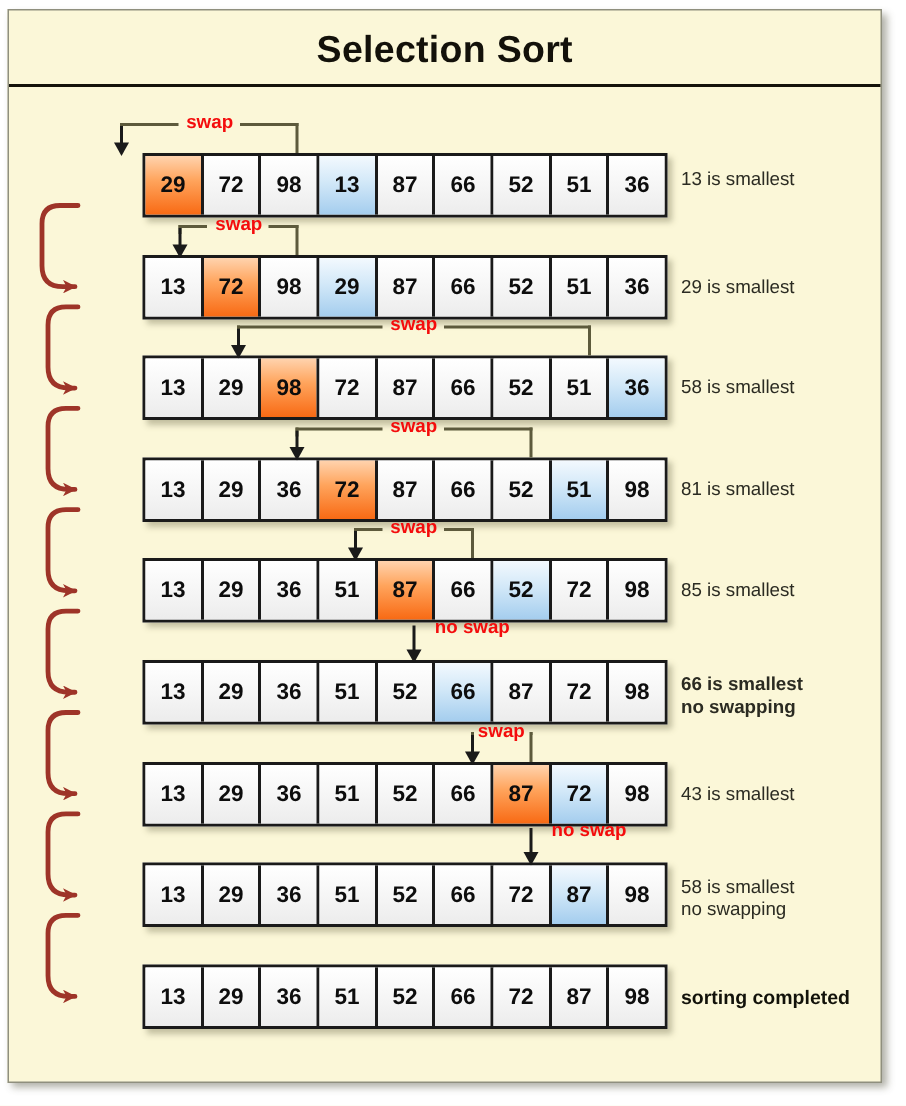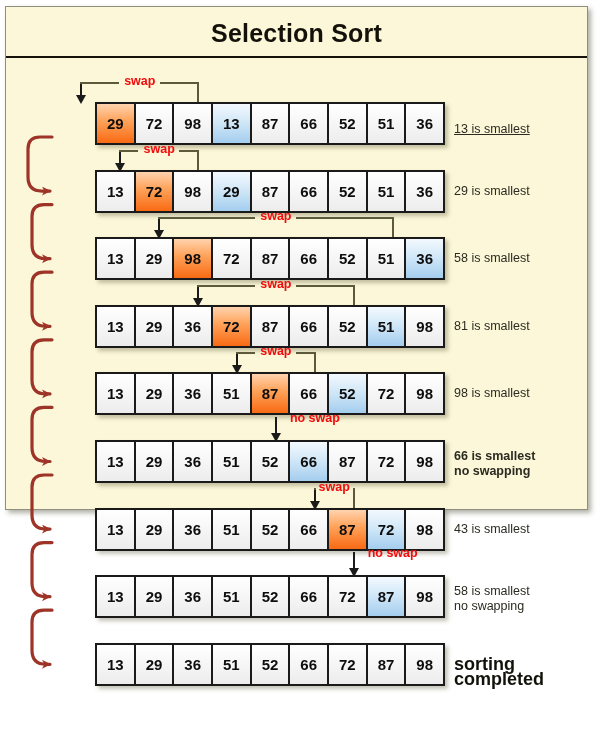--- a/index.html
+++ b/index.html
@@ -2,21 +2,21 @@
 <html><head>
 <meta charset="utf-8">
 <style>
   html,body{margin:0;padding:0;background:#ffffff;}
   body{
     width:604px;height:737px;overflow:hidden;
     font-family:"Liberation Sans", sans-serif;
     -webkit-font-smoothing:antialiased;
   }
   #frame{
-    position:absolute;left:5px;top:6px;width:583px;height:504px;
+    position:absolute;left:5px;top:6px;width:583px;height:716px;
     background:#fbf7d8;
     border:1px solid #8f8f7e;
     box-shadow:3px 3px 5px rgba(80,80,60,.45);
     box-sizing:border-box;
   }
   #title-bar{
     position:absolute;left:0;top:0;width:100%;height:51px;
     border-bottom:2px solid #14120a;
     box-sizing:border-box;
   }
@@ -54,21 +54,21 @@
   .cell.hl-blue{
     background:linear-gradient(to bottom,#f3f9fe 0%,#d2e8f8 45%,#a4cdee 100%);
   }
 
   
   .rlabel{
     position:absolute;left:448px;
     font-size:12.5px;color:#2b2b22;line-height:15px;
     white-space:pre-line;
   }
-  .rlabel.bold{font-weight:bold;font-size:18px;color:#12120a;}
+  .rlabel.bold{font-weight:bold;font-size:13px;color:#12120a;}
 
   
   .swapwrap{position:absolute;}
   .bline-h{position:absolute;height:2px;background:#5d5a3c;}
   .bline-v{position:absolute;width:2px;background:#5d5a3c;}
   .swaptext{
     position:absolute;
     font-size:12.5px;font-weight:bold;color:#f40c0c;
     white-space:nowrap;line-height:12px;
   }
@@ -116,21 +116,21 @@
             <div class="cell">72</div>
             <div class="cell">98</div>
             <div class="cell hl-blue">13</div>
             <div class="cell">87</div>
             <div class="cell">66</div>
             <div class="cell">52</div>
             <div class="cell">51</div>
             <div class="cell">36</div>
           </div>
         </div>
-        <div class="rlabel" style="top: 64px; text-decoration: underline;">13 is smallest</div>
+        <div class="rlabel" style="top: 54px;">13 is smallest</div>
         <div class="swapwrap" style="left: 0px; top: 0px; width: 583px; height: 663px;">
           <div class="bline-v" style="left: 191.111px; top: 24px; height: 20px;"></div>
           <div class="bline-v" style="left: 74.4444px; top: 24px; height: 6px; background: rgb(93, 90, 60);"></div>
           <div class="arrowstem" style="left: 74.4444px; top: 26px; height: 12px;"></div>
           <div class="arrowhead" style="left: 70.4444px; top: 37px;"></div>
           <div class="bline-h" style="left: 74.4444px; top: 24px; width: 38.3333px;"></div>
           <div class="bline-h" style="left: 153.778px; top: 24px; width: 39.3333px;"></div>
           <div class="swaptext" style="left: 114.778px; top: 17px; width: 38px; text-align: center;">swap</div>
         </div>
         <div class="row" style="top: 111.6px;">
@@ -208,21 +208,21 @@
             <div class="cell">29</div>
             <div class="cell">36</div>
             <div class="cell">51</div>
             <div class="cell hl-orange">87</div>
             <div class="cell">66</div>
             <div class="cell hl-blue">52</div>
             <div class="cell">72</div>
             <div class="cell">98</div>
           </div>
         </div>
-        <div class="rlabel" style="top: 328.4px;">98 is smallest</div>
+        <div class="rlabel" style="top: 328.4px;">85 is smallest</div>
         <div class="swapwrap" style="left: 0px; top: 0px; width: 583px; height: 663px;">
           <div class="bline-v" style="left: 307.778px; top: 294.4px; height: 20px;"></div>
           <div class="bline-v" style="left: 230px; top: 294.4px; height: 6px; background: rgb(93, 90, 60);"></div>
           <div class="arrowstem" style="left: 230px; top: 296.4px; height: 12px;"></div>
           <div class="arrowhead" style="left: 226px; top: 307.4px;"></div>
           <div class="bline-h" style="left: 230px; top: 294.4px; width: 18.8889px;"></div>
           <div class="bline-h" style="left: 289.889px; top: 294.4px; width: 19.8889px;"></div>
           <div class="swaptext" style="left: 250.889px; top: 287.4px; width: 38px; text-align: center;">swap</div>
         </div>
         <div class="row" style="top: 382px;">

